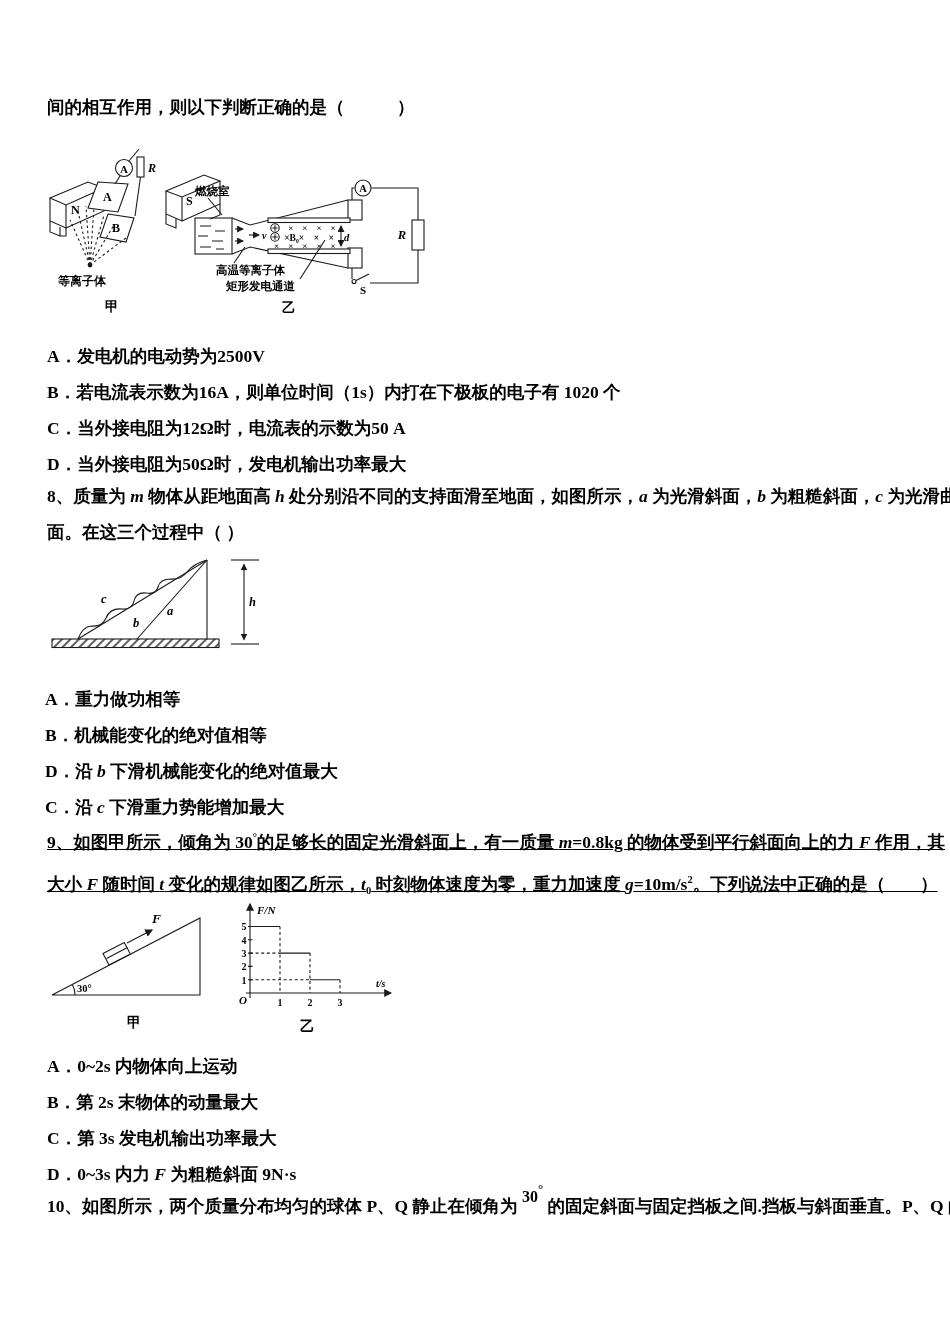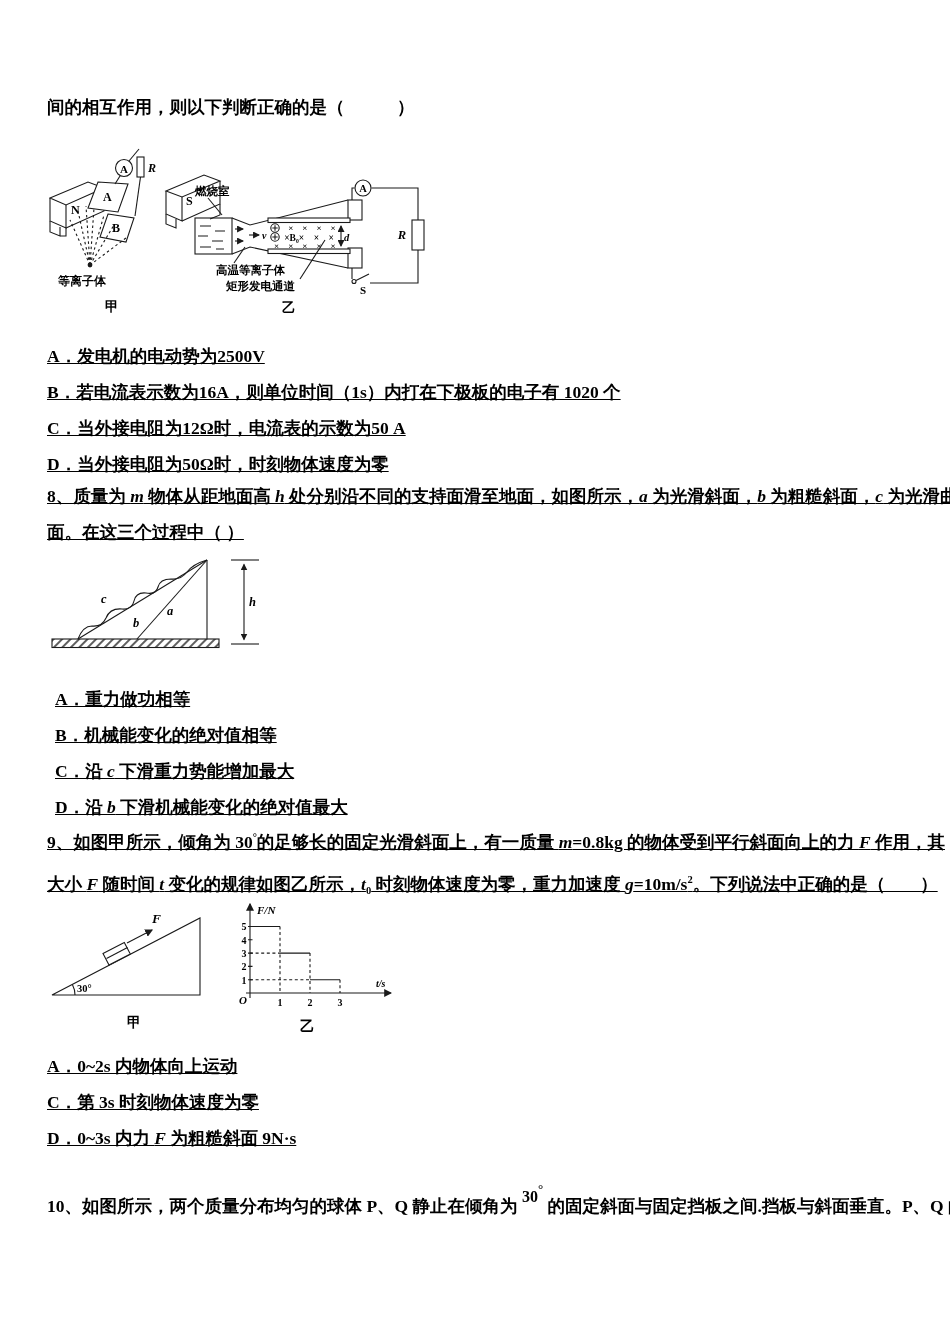--- a/index.html
+++ b/index.html
@@ -1,20 +1,20 @@
 <!DOCTYPE html>
 <html><head>
 <meta charset="utf-8">
 <style>
   html,body{margin:0;padding:0;background:#fff;}
   .page{position:relative;width:950px;height:1344px;background:#ffffff;color:#000;
         font-family:"Liberation Serif","DejaVu Serif",serif;font-weight:700;overflow:hidden;}
   .abs{position:absolute;}
   .ln{font-size:17.5px;white-space:pre;line-height:1.25;}
-  .stack36 .ln{line-height:36px;text-decoration:underline;}
+  .stack36 .ln{line-height:36px;}
   .stack38 .ln{line-height:38px;text-decoration:underline;}
   i{font-style:italic;font-family:"Liberation Serif","DejaVu Serif",serif;}
   .sup{vertical-align:super;font-size:60%;}
   .sub{vertical-align:sub;font-size:60%;}
   .big-num{font-size:16px;position:relative;top:-10px;}
   .big-deg{font-size:13px;position:relative;top:-19px;}
   svg{position:absolute;overflow:visible;}
   svg .s{stroke:#1a1a1a;fill:none;stroke-width:1.1;}
   svg .sf{stroke:#1a1a1a;fill:#fff;stroke-width:1.1;}
   svg .fb{fill:#1a1a1a;stroke:none;}
@@ -126,21 +126,21 @@
       <text x="168" y="126" font-size="11.5">高温等离子体</text>
       <text x="178" y="142" font-size="11.5">矩形发电通道</text>
       <text x="234" y="164" font-size="13.5">乙</text>
     </g>
   </svg>
 
   <div class="abs stack36" style="left:47px;top:338px">
     <div class="ln"><span>A．发电机的电动势为2500V</span></div>
     <div class="ln"><span>B．若电流表示数为16A，则单位时间（1s）内打在下极板的电子有 1020 个</span></div>
     <div class="ln"><span>C．当外接电阻为12Ω时，电流表的示数为50 A</span></div>
-    <div class="ln"><span>D．当外接电阻为50Ω时，时刻物体速度为零</span></div>
+    <div class="ln"><span>D．当外接电阻为50Ω时，发电机输出功率最大</span></div>
   </div>
 
   <div class="abs stack36" style="left:47px;top:478px">
     <div class="ln"><span>8、质量为 </span><i>m</i><span> 物体从距地面高 </span><i>h</i><span> 处分别沿不同的支持面滑至地面，如图所示，</span><i>a</i><span> 为光滑斜面，</span><i>b</i><span> 为粗糙斜面，</span><i>c</i><span> 为光滑曲</span></div>
     <div class="ln"><span>面。在这三个过程中（ ）</span></div>
   </div>
 
   <svg width="255" height="122" viewBox="0 0 255 122" style="left:47px;top:551px">
     <defs>
       <marker id="ar2" viewBox="0 0 10 10" refX="8.5" refY="5" markerWidth="7" markerHeight="7" orient="auto-start-reverse" markerUnits="userSpaceOnUse">
@@ -161,25 +161,25 @@
     <text class="it" x="86" y="76" font-size="12.5">b</text>
     <text class="it" x="54" y="52" font-size="12.5">c</text>
     <g>
       <line class="s" stroke-width="2.2" x1="184" y1="9" x2="212" y2="9"></line>
       <line class="s" stroke-width="2.2" x1="184" y1="93" x2="212" y2="93"></line>
       <line class="s" marker-start="url(#ar2)" marker-end="url(#ar2)" x1="197" y1="13.5" x2="197" y2="88.5"></line>
       <text class="it" x="202" y="55" font-size="12.5">h</text>
     </g>
   </svg>
 
-  <div class="abs stack36" style="left:55px;top:681px">
+  <div class="abs stack36" style="left:45px;top:681px">
     <div class="ln"><span>A．重力做功相等</span></div>
     <div class="ln"><span>B．机械能变化的绝对值相等</span></div>
+    <div class="ln"><span>D．沿 </span><i>b</i><span> 下滑机械能变化的绝对值最大</span></div>
     <div class="ln"><span>C．沿 </span><i>c</i><span> 下滑重力势能增加最大</span></div>
-    <div class="ln"><span>D．沿 </span><i>b</i><span> 下滑机械能变化的绝对值最大</span></div>
   </div>
 
   <div class="abs stack38" style="left:47px;top:819px">
     <div class="ln"><span>9、如图甲所示，倾角为 30</span><span class="sup">°</span><span>的足够长的固定光滑斜面上，有一质量 </span><i>m</i><span>=0.8kg 的物体受到平行斜面向上的力 </span><i>F</i><span> 作用，其</span></div>
     <div class="ln"><span>大小 </span><i>F</i><span> 随时间 </span><i>t</i><span> 变化的规律如图乙所示，</span><i>t</i><span class="sub">0</span><span> 时刻物体速度为零，重力加速度 </span><i>g</i><span>=10m/s</span><span class="sup">2</span><span>。下列说法中正确的是（　　）</span></div>
   </div>
 
   <svg width="200" height="140" viewBox="0 0 200 140" style="left:47px;top:897px">
     <defs>
       <marker id="ar3" viewBox="0 0 10 10" refX="8.5" refY="5" markerWidth="8" markerHeight="8" orient="auto-start-reverse" markerUnits="userSpaceOnUse">
@@ -222,19 +222,20 @@
       <text x="72" y="111" font-size="10" text-anchor="middle">2</text>
       <text x="102" y="111" font-size="10" text-anchor="middle">3</text>
     </g>
     <path class="s" stroke-width="1.4" d="M12,31.5 H42 M42,58.1 H72 M72,84.7 H102"></path>
     <path class="s dash" d="M42,31.5 V98 M72,58.1 V98 M102,84.7 V98 M12,58.1 H42 M12,84.7 H72"></path>
     <text x="62" y="136" font-size="14.5">乙</text>
   </svg>
 
   <div class="abs stack36" style="left:47px;top:1048px">
     <div class="ln"><span>A．0~2s 内物体向上运动</span></div>
-    <div class="ln"><span>C．第 3s 时刻物体速度为零</span></div>
+    <div class="ln"><span>B．第 2s 末物体的动量最大</span></div>
+    <div class="ln"><span>C．第 3s 发电机输出功率最大</span></div>
     <div class="ln"><span>D．0~3s 内力 </span><i>F</i><span> 为粗糙斜面 9N·s</span></div>
   </div>
 
   <div class="abs ln" style="left:47px;top:1196px"><span>10、如图所示，两个质量分布均匀的球体 P、Q 静止在倾角为 </span><span class="big-num">30</span><span class="big-deg">°</span><span> 的固定斜面与固定挡板之间.挡板与斜面垂直。P、Q 的</span></div>
 
 </div>
 
 </body></html>

